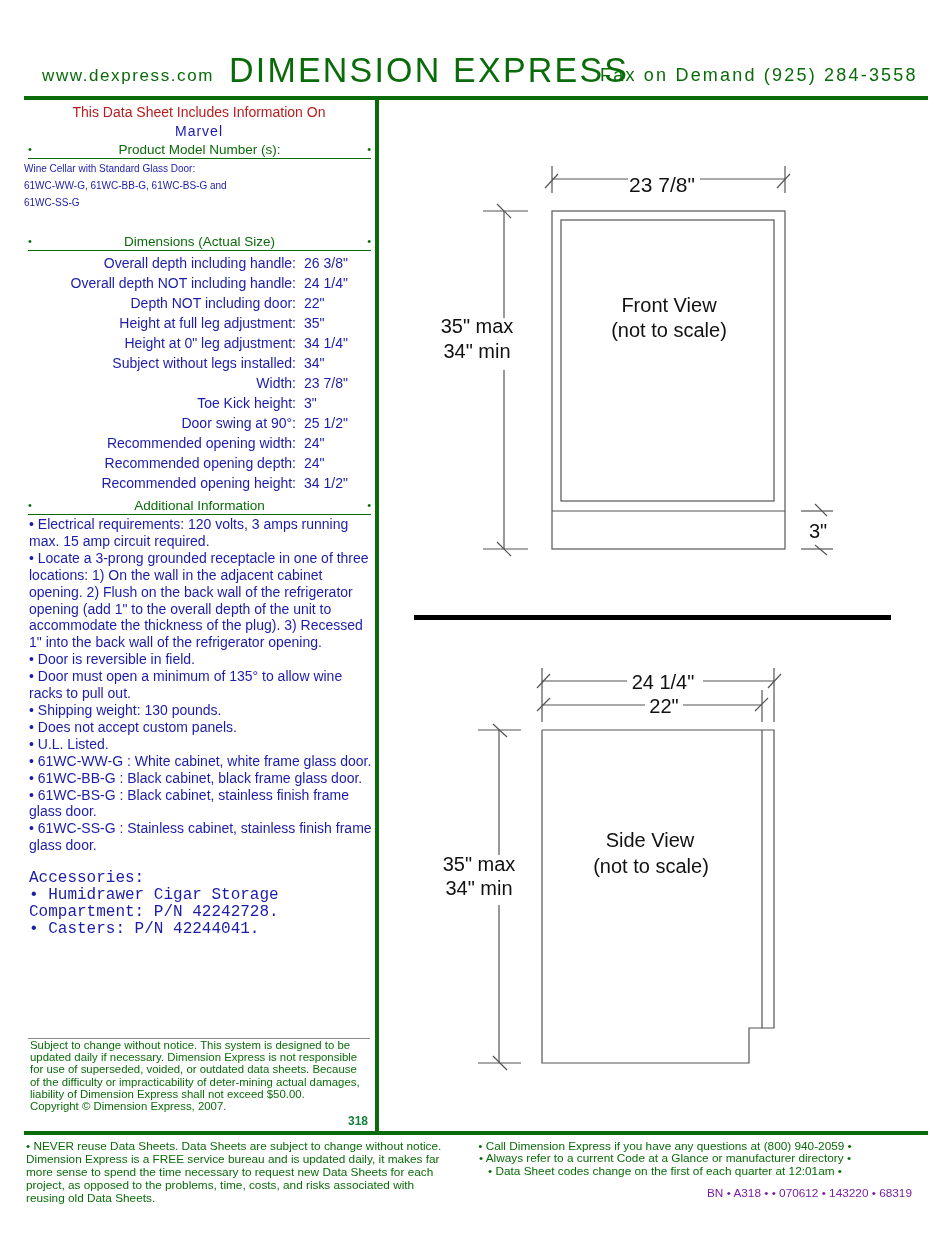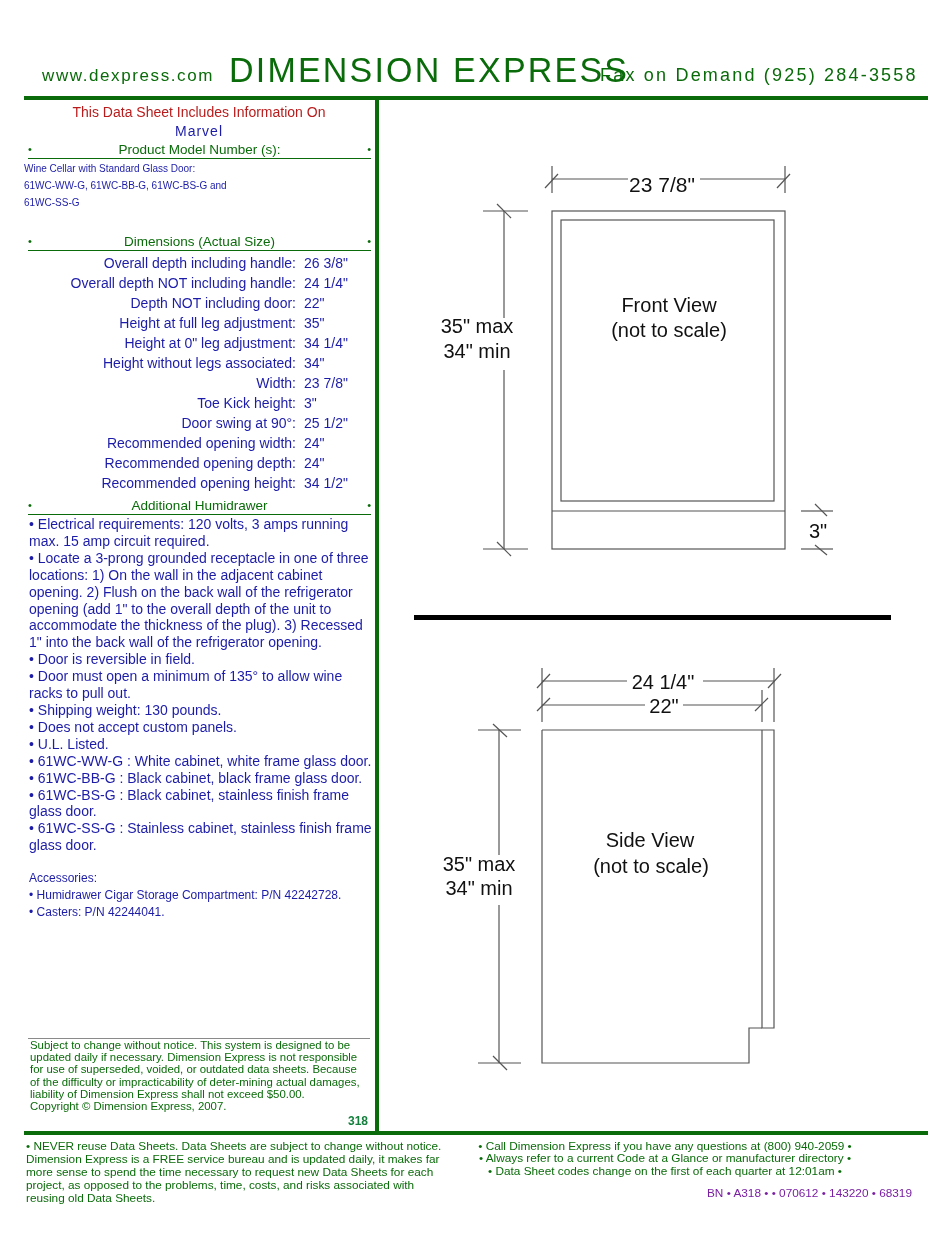--- a/index.html
+++ b/index.html
@@ -25,21 +25,21 @@
   #sec-add { top: 498px; }
   #models-text { top: 160px; left: 24px; width: 350px; font-size: 10px; line-height: 17px; color: #1c1ca8; text-align: left; }
 
   #dims { top: 255px; left: 24px; width: 350px; }
   .dim-row { position: absolute; left: 0; width: 350px; height: 20px; font-size: 14px; color: #1c1ca8; }
   .dim-label { position: absolute; right: 78px; text-align: right; white-space: nowrap; }
   .dim-value { position: absolute; left: 280px; white-space: nowrap; }
 
   #add-info { top: 516px; left: 29px; width: 345px; font-size: 14px; line-height: 16.9px; color: #1c1ca8; }
   #add-info p { margin: 0; }
-  #accessories { top: 870px; left: 29px; width: 345px; font-size: 12px; line-height: 16.9px; color: #1c1ca8; }
+  #accessories { top: 870px; left: 29px; width: 345px; font-size: 16px; line-height: 16.9px; color: #1c1ca8; font-family: Liberation Mono, monospace; }
 
   #disclaimer-rule { left: 28px; top: 1038px; width: 342px; height: 1px; background: #8a8a8a; }
   #disclaimer { top: 1039px; left: 30px; width: 330px; font-size: 11.4px; line-height: 12.2px; color: #0a6b0a; }
   #page-num { top: 1114px; left: 348px; font-size: 12px; color: #15803d; font-weight: bold; }
 
   
   #footer-left { top: 1140px; left: 26px; width: 420px; font-size: 11.8px; line-height: 13px; color: #0a6b0a; }
   #footer-right { top: 1140px; left: 470px; width: 390px; font-size: 11.8px; line-height: 12.4px; color: #0a6b0a; text-align: center; }
   #footer-code { top: 1186px; left: 707px; font-size: 11.8px; color: #7a1fa2; white-space: nowrap; }
 
@@ -93,21 +93,21 @@
     </div>
   <div class="dim-row" style="top:60px">
       <span class="dim-label">Height at full leg adjustment:</span>
       <span class="dim-value">35"</span>
     </div>
   <div class="dim-row" style="top:80px">
       <span class="dim-label">Height at 0" leg adjustment:</span>
       <span class="dim-value">34 1/4"</span>
     </div>
   <div class="dim-row" style="top:100px">
-      <span class="dim-label">Height without legs associated:</span>
+      <span class="dim-label">Subject without legs installed:</span>
       <span class="dim-value">34"</span>
     </div>
   <div class="dim-row" style="top:120px">
       <span class="dim-label">Width:</span>
       <span class="dim-value">23 7/8"</span>
     </div>
   <div class="dim-row" style="top:140px">
       <span class="dim-label">Toe Kick height:</span>
       <span class="dim-value">3"</span>
     </div>
@@ -124,21 +124,21 @@
       <span class="dim-value">24"</span>
     </div>
   <div class="dim-row" style="top:220px">
       <span class="dim-label">Recommended opening height:</span>
       <span class="dim-value">34 1/2"</span>
     </div>
 </div>
 
 <div class="abs section-head" id="sec-add">
   <span class="dot l">•</span>
-  <span>Additional Humidrawer</span>
+  <span>Additional Information</span>
   <span class="dot r">•</span>
 </div>
 
 <div class="abs" id="add-info">
   <p>• Electrical requirements: 120 volts, 3 amps running max.  15 amp circuit required.</p>
   <p>• Locate a 3-prong grounded receptacle in one of three locations: 1) On the wall in the adjacent cabinet opening.  2)  Flush on the back wall of the refrigerator opening (add 1" to the overall depth of the unit to accommodate the thickness of the plug). 3) Recessed 1"  into the back wall of the refrigerator opening.</p>
   <p>• Door is reversible in field.</p>
   <p>• Door must open a minimum of 135° to allow wine racks to pull out.</p>
   <p>• Shipping weight: 130 pounds.</p>
   <p>• Does not accept custom panels.</p>

